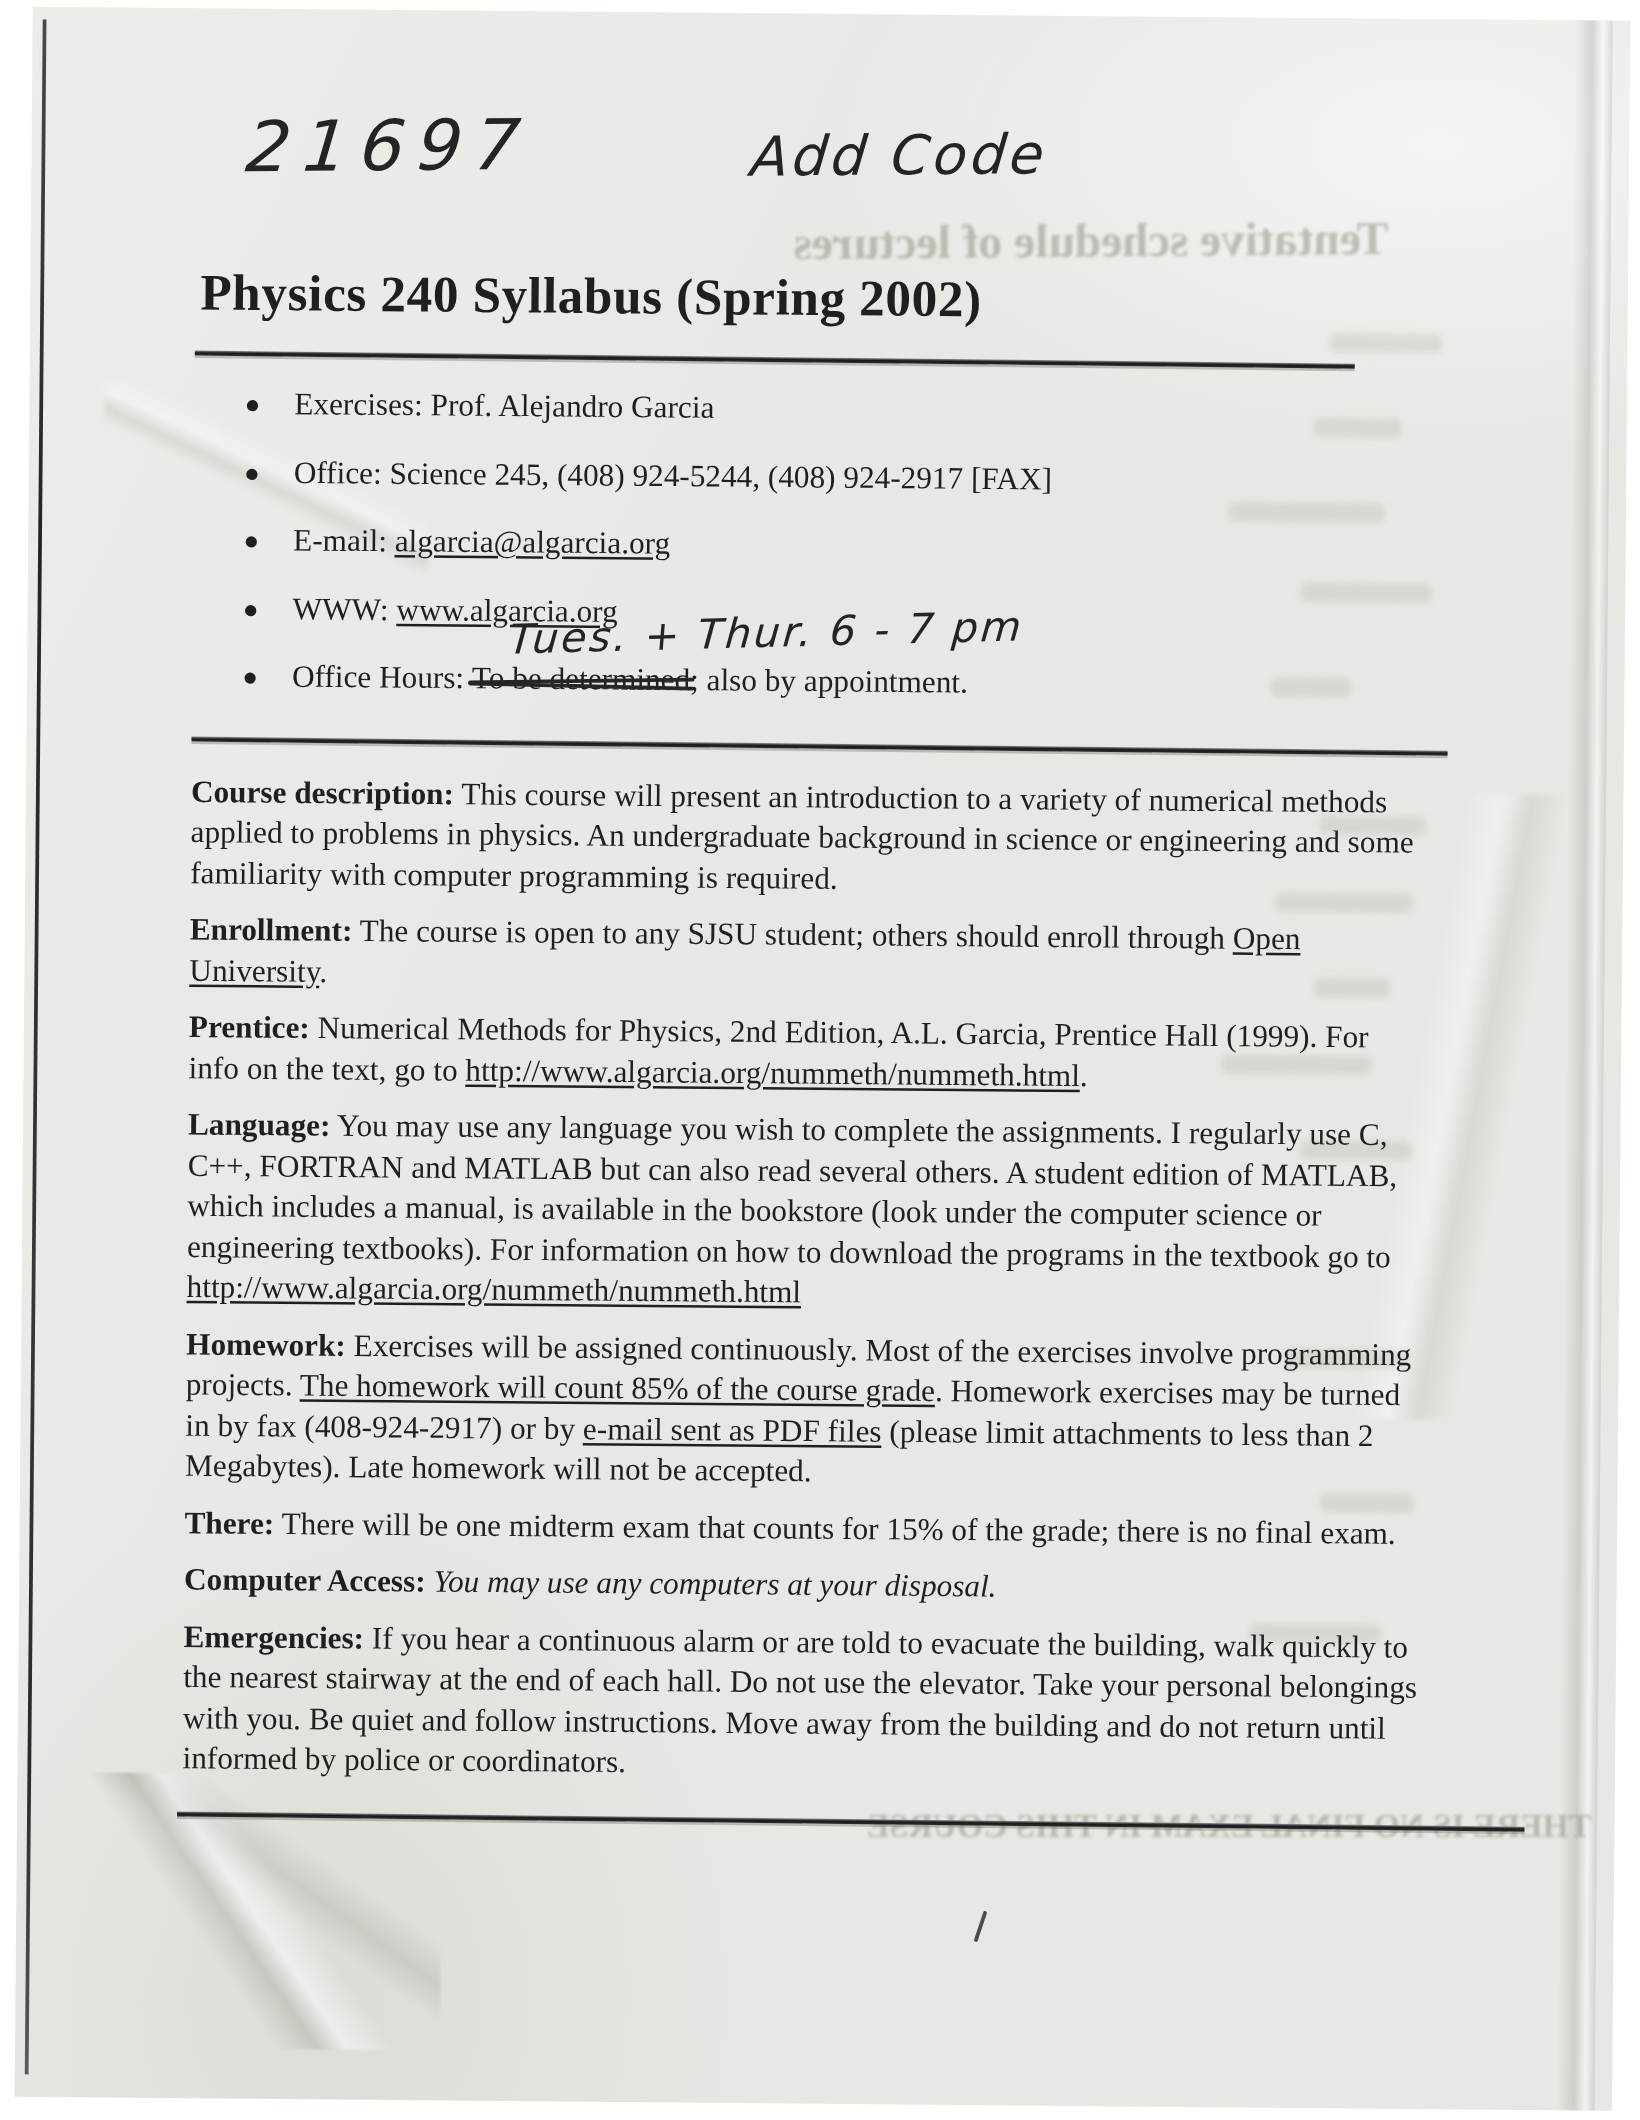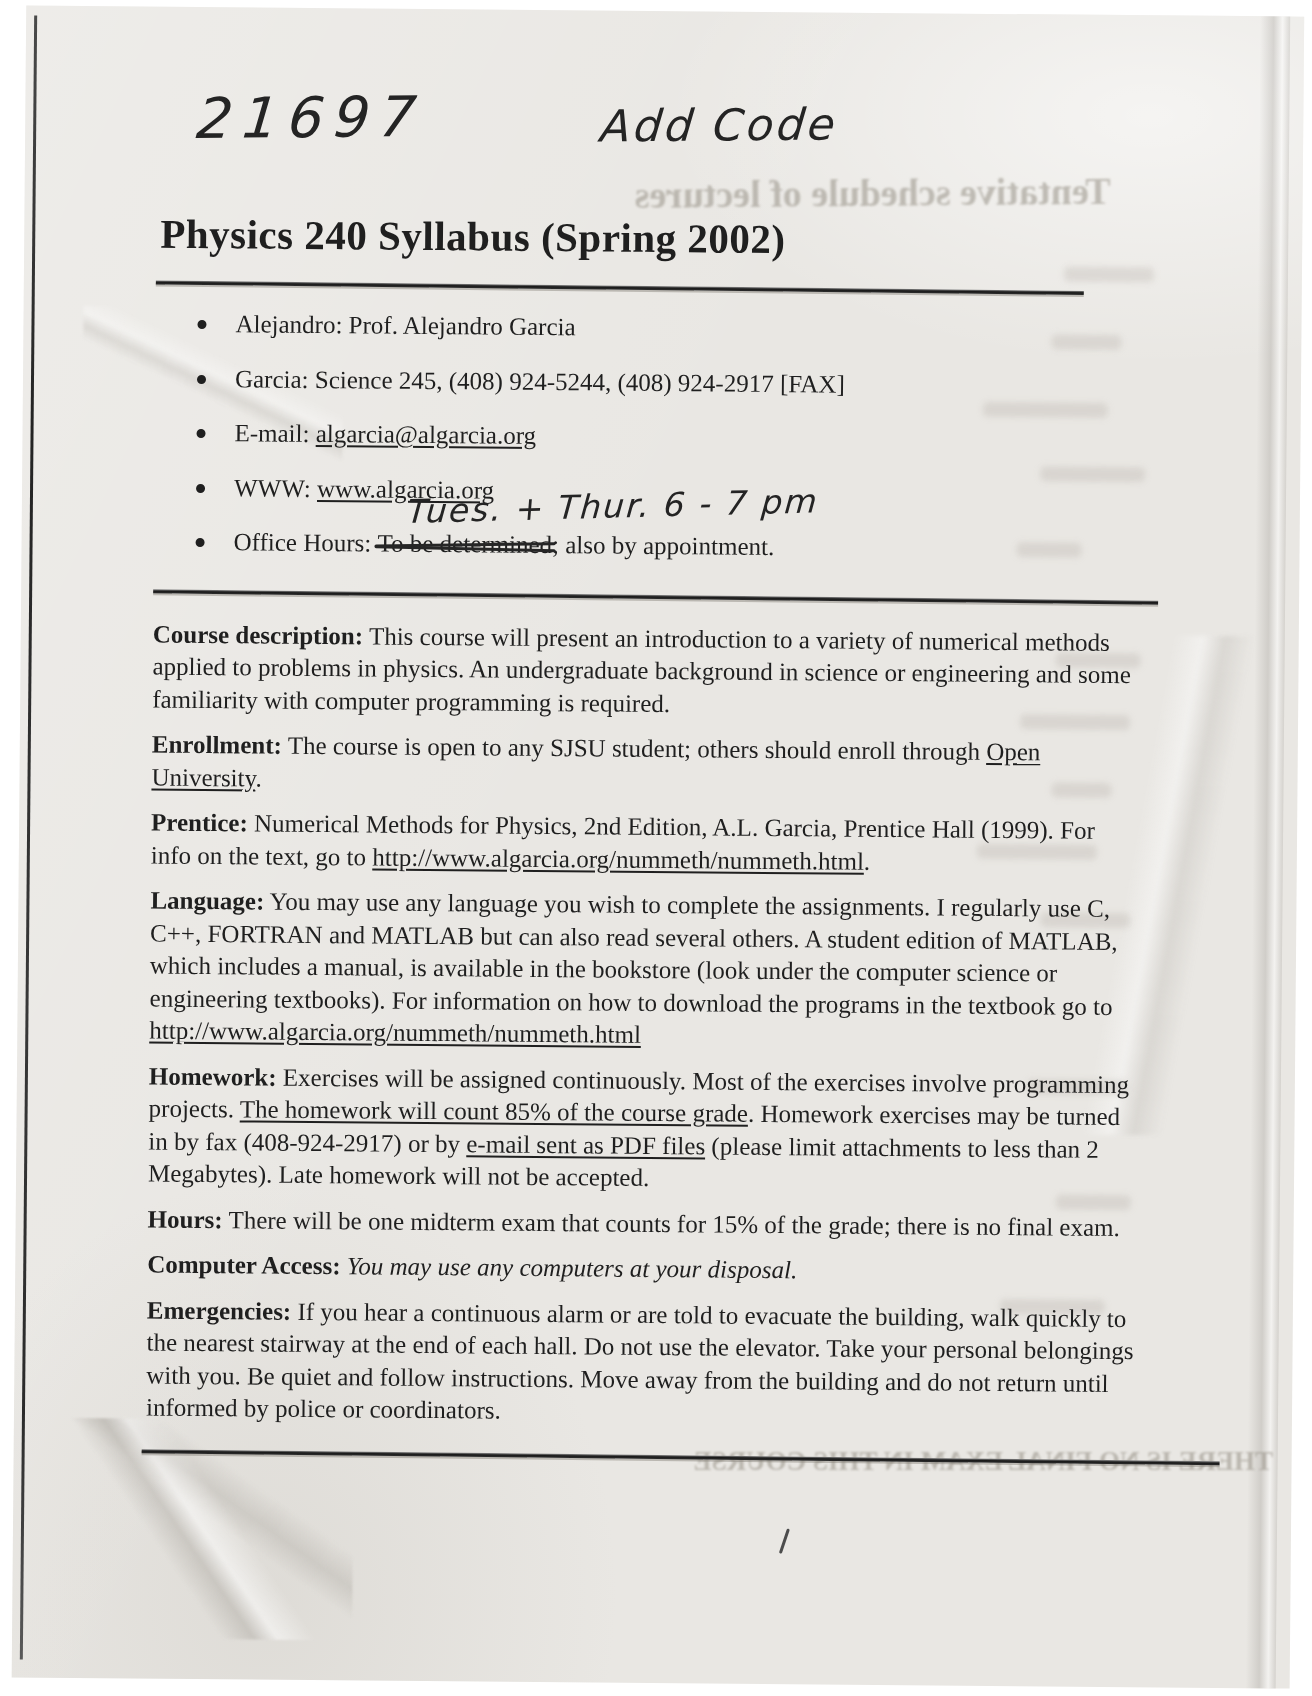--- a/index.html
+++ b/index.html
@@ -156,24 +156,24 @@
       <span class="hw code">21697</span>
       <span class="hw lbl">Add Code</span>
     </div>
 
     <h1>Physics 240 Syllabus (Spring 2002)</h1>
 
     <div class="rule r1"></div>
 
     <ul class="info">
       <li>
-        <span>Alejandro:</span><span> </span><span>Prof. Alejandro Garcia</span>
-      </li>
-      <li>
-        <span>Garcia:</span><span> </span><span>Science 245, (408) 924-5244, (408) 924-2917 [FAX]</span>
+        <span>Exercises:</span><span> </span><span>Prof. Alejandro Garcia</span>
+      </li>
+      <li>
+        <span>Office:</span><span> </span><span>Science 245, (408) 924-5244, (408) 924-2917 [FAX]</span>
       </li>
       <li>
         <span>E-mail:</span><span> </span><span class="u">algarcia@algarcia.org</span>
       </li>
       <li>
         <span>WWW:</span><span> </span><span class="u">www.algarcia.org</span>
       </li>
       <li>
         <span class="hw oh-note">Tues. + Thur.  6 - 7 pm</span>
         <span>Office Hours:</span><span> </span><span class="struck">To be determined</span><span>; also by appointment.</span>
@@ -181,21 +181,21 @@
     </ul>
 
     <div class="rule r2"></div>
 
     <div class="sections">
         <p><b>Course description:</b><span> This course will present an introduction to a variety of numerical methods applied to problems in physics. An undergraduate background in science or engineering and some familiarity with computer programming is required.</span></p>
         <p><b>Enrollment:</b><span> The course is open to any SJSU student; others should enroll through </span><span class="u">Open University</span><span>.</span></p>
         <p><b>Prentice:</b><span> Numerical Methods for Physics, 2nd Edition, A.L. Garcia, Prentice Hall (1999). For info on the text, go to </span><span class="u">http://www.algarcia.org/nummeth/nummeth.html</span><span>.</span></p>
         <p><b>Language:</b><span> You may use any language you wish to complete the assignments. I regularly use C, C++, FORTRAN and MATLAB but can also read several others. A student edition of MATLAB, which includes a manual, is available in the bookstore (look under the computer science or engineering textbooks). For information on how to download the programs in the textbook go to </span><span class="u">http://www.algarcia.org/nummeth/nummeth.html</span></p>
         <p><b>Homework:</b><span> Exercises will be assigned continuously. Most of the exercises involve programming projects. </span><span class="u">The homework will count 85% of the course grade</span><span>. Homework exercises may be turned in by fax (408-924-2917) or by </span><span class="u">e-mail sent as PDF files</span><span> (please limit attachments to less than 2 Megabytes). Late homework will not be accepted.</span></p>
-        <p><b>Hours:</b><span> There will be one midterm exam that counts for 15% of the grade; there is no final exam.</span></p>
+        <p><b>There:</b><span> There will be one midterm exam that counts for 15% of the grade; there is no final exam.</span></p>
         <p><b>Computer Access:</b><span class="i"> You may use any computers at your disposal.</span></p>
         <p><b>Emergencies:</b><span> If you hear a continuous alarm or are told to evacuate the building, walk quickly to the nearest stairway at the end of each hall. Do not use the elevator. Take your personal belongings with you. Be quiet and follow instructions. Move away from the building and do not return until informed by police or coordinators.</span></p>
       </div>
 
     <div class="rule r3"></div>
 
   </div>
 </div>
 
 </body></html>

